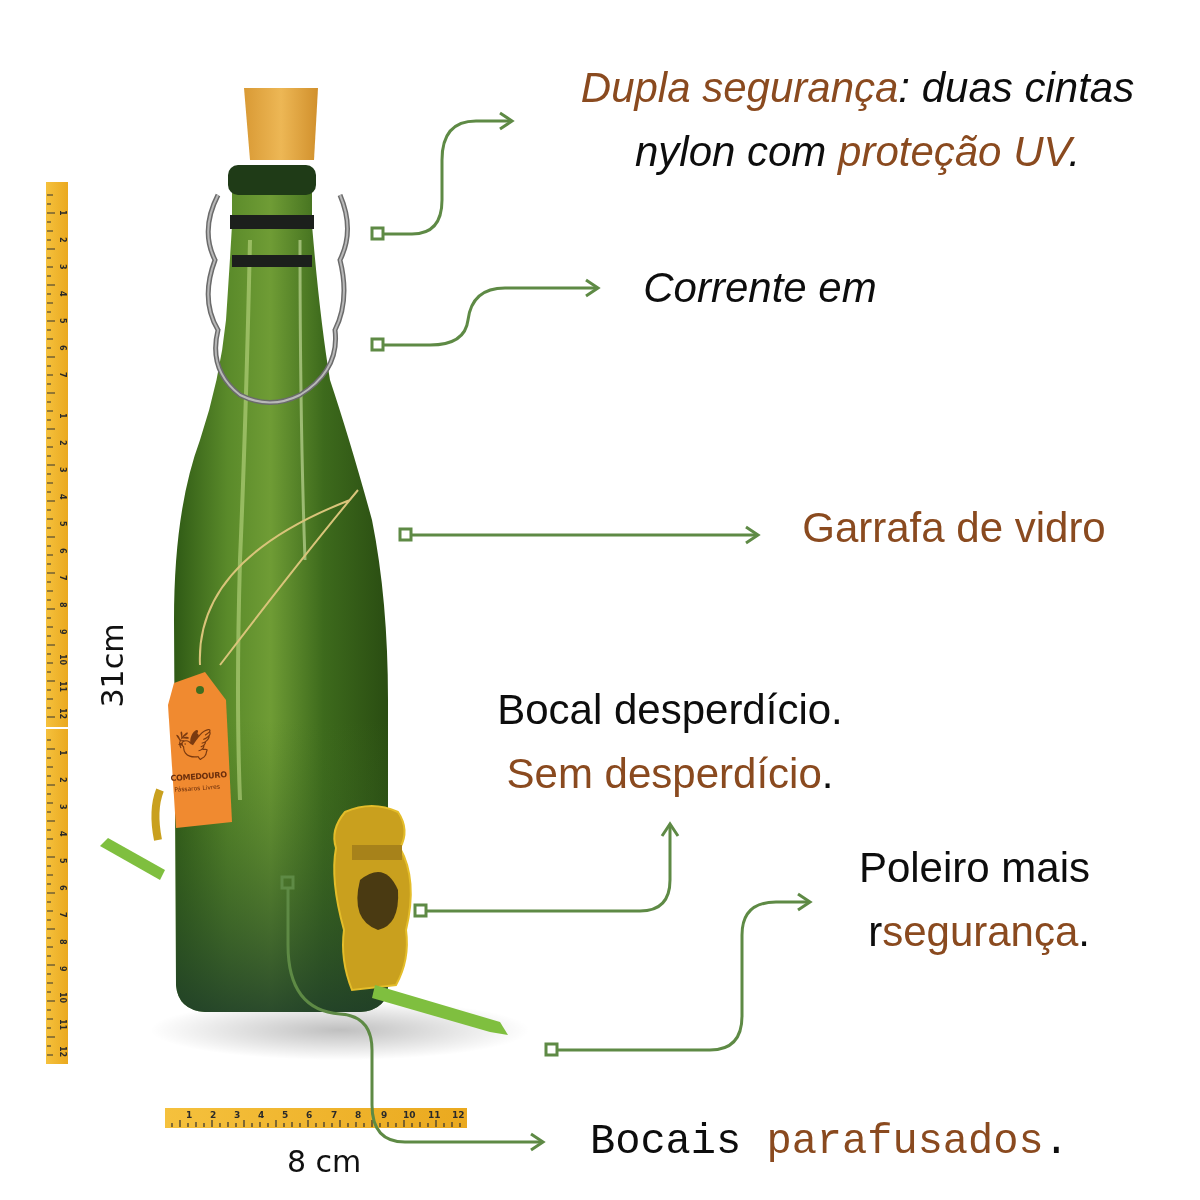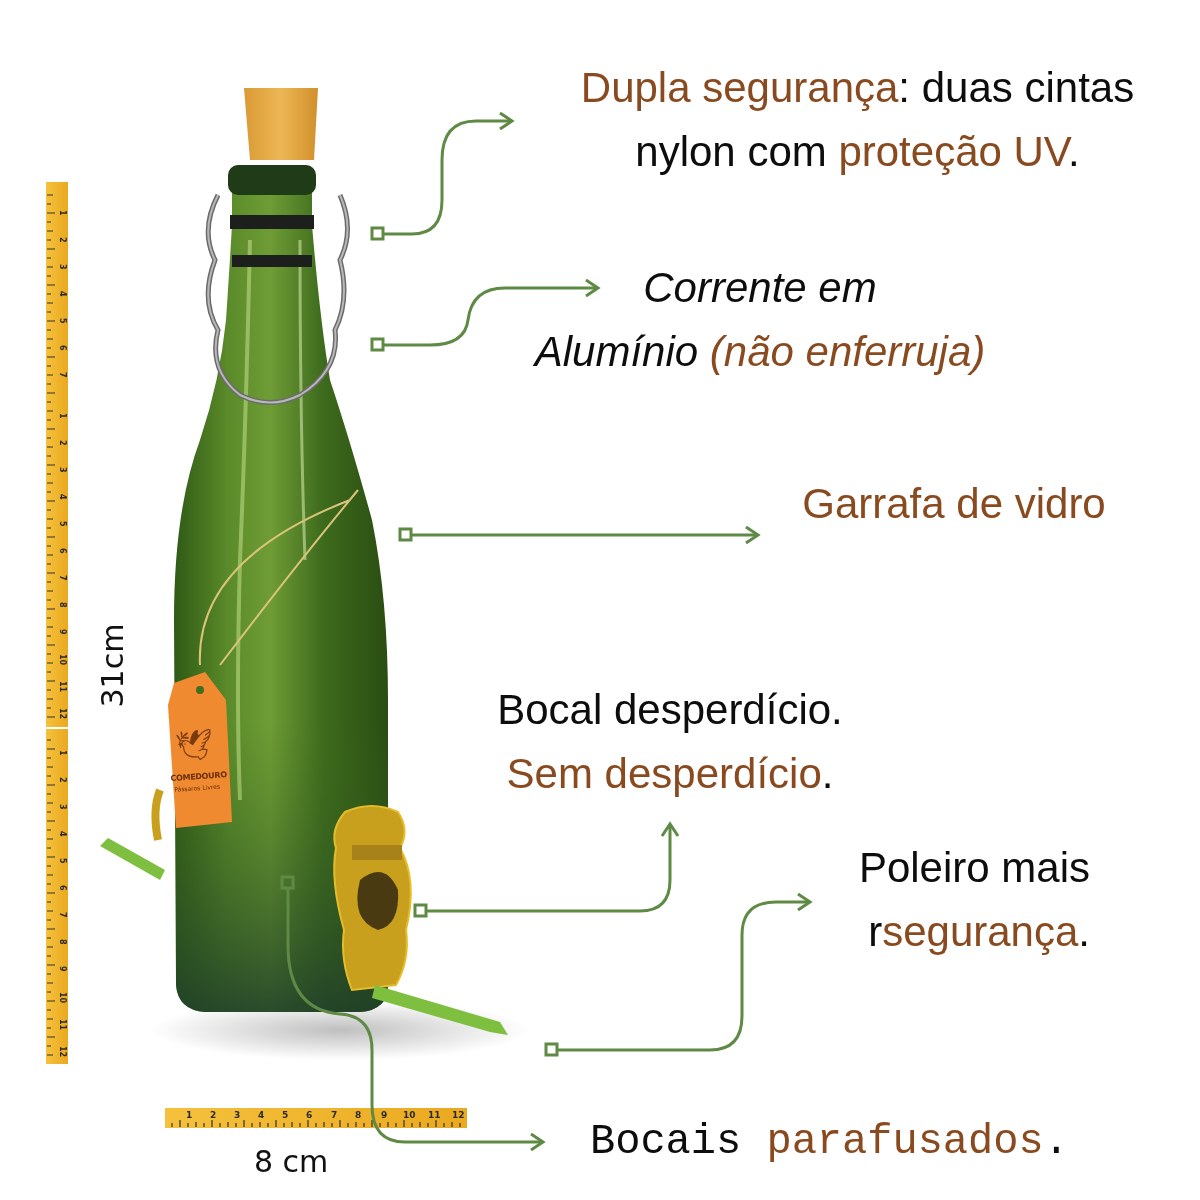--- a/index.html
+++ b/index.html
@@ -178,33 +178,32 @@
   </g>
 </svg>
 
 <div class="abs" style="left:167px;top:720px;width:66px;height:100px;transform:rotate(-4deg);">
   <div style="position:absolute;left:10px;top:10px;font-size:30px;color:#7a3a10;line-height:30px;">🕊</div>
   <div style="position:absolute;left:3px;top:52px;font-family:'DejaVu Sans',sans-serif;font-weight:bold;font-size:8px;color:#6a2e0c;letter-spacing:-0.3px;">COMEDOURO</div>
   <div style="position:absolute;left:6px;top:64px;font-family:'DejaVu Sans',sans-serif;font-size:6px;color:#6a2e0c;">Pássaros Livres</div>
 </div>
 
 <div class="dim" style="left:72px;top:650px;transform:rotate(-90deg);transform-origin:center;width:80px;text-align:center;">31cm</div>
-<div class="dim" style="left:254px;top:1144px;font-size:30px;">8 cm</div>
-
-<div class="label" style="left:555px;top:56px;width:605px;">
+<div class="dim" style="left:287px;top:1144px;font-size:30px;">8 cm</div>
+
+<div class="label" style="left:555px;top:56px;width:605px;font-style:italic;">
   <div><span class="hl">Dupla segurança</span><span>: duas cintas</span></div>
   <div><span>nylon com </span><span class="hl">proteção UV</span><span>.</span></div>
 </div>
 
 <div class="label" style="left:510px;top:256px;width:500px;font-style:italic;">
   <div style="padding-left:0px;"><span>Corrente em</span></div>
-  <div><span>Alumínio </span><span class="hl">(não enferruja)</span></div>
-</div>
-
-<div class="label" style="left:752px;top:472px;width:404px;">
+</div>
+
+<div class="label" style="left:752px;top:496px;width:404px;">
   <div><span class="hl">Garrafa de vidro</span></div>
 </div>
 
 <div class="label" style="left:480px;top:678px;width:380px;">
   <div><span>Bocal desperdício.</span></div>
   <div><span class="hl">Sem desperdício</span><span>.</span></div>
 </div>
 
 <div class="label" style="left:820px;top:836px;width:270px;text-align:right;">
   <div><span>Poleiro mais</span></div>

